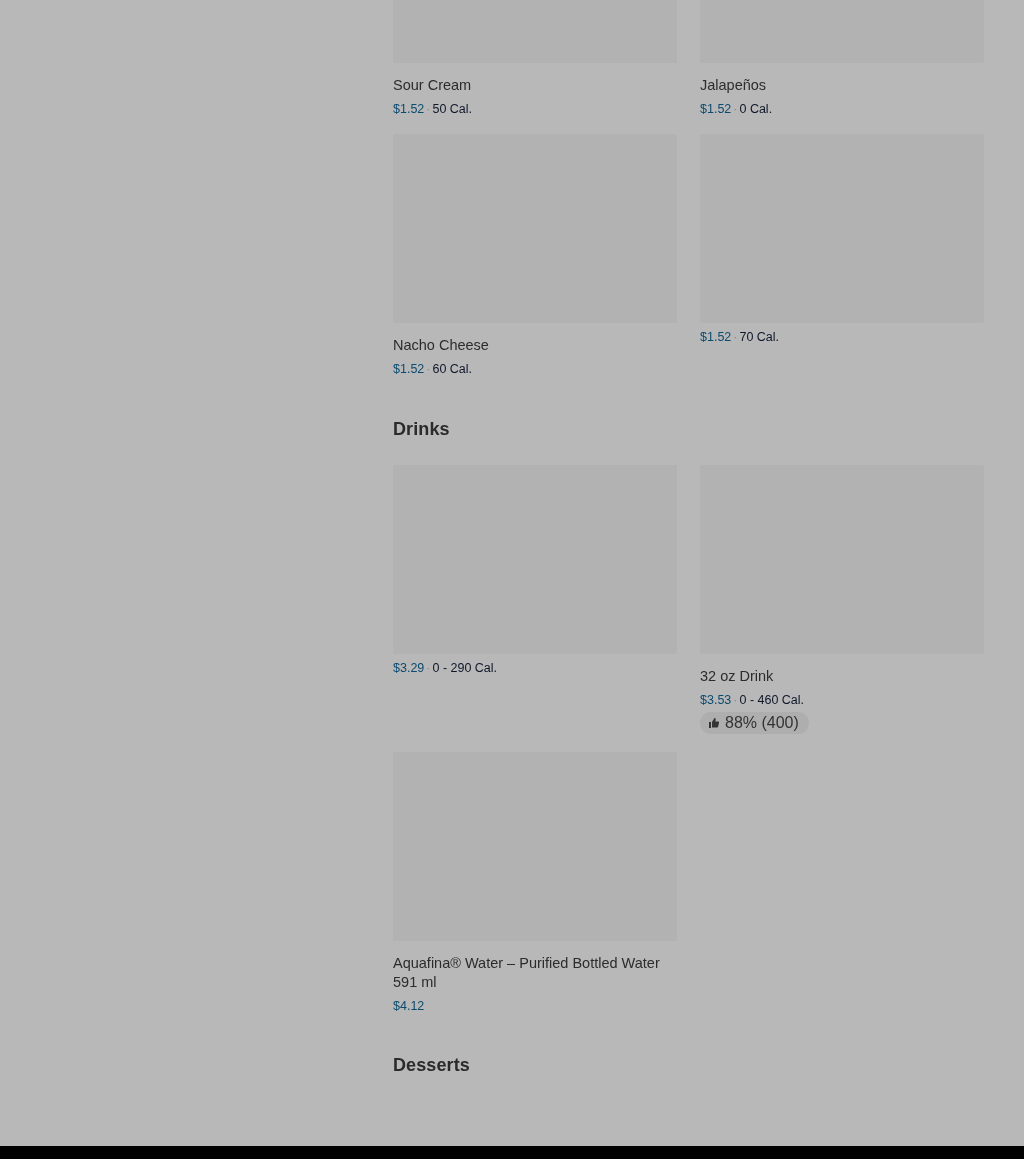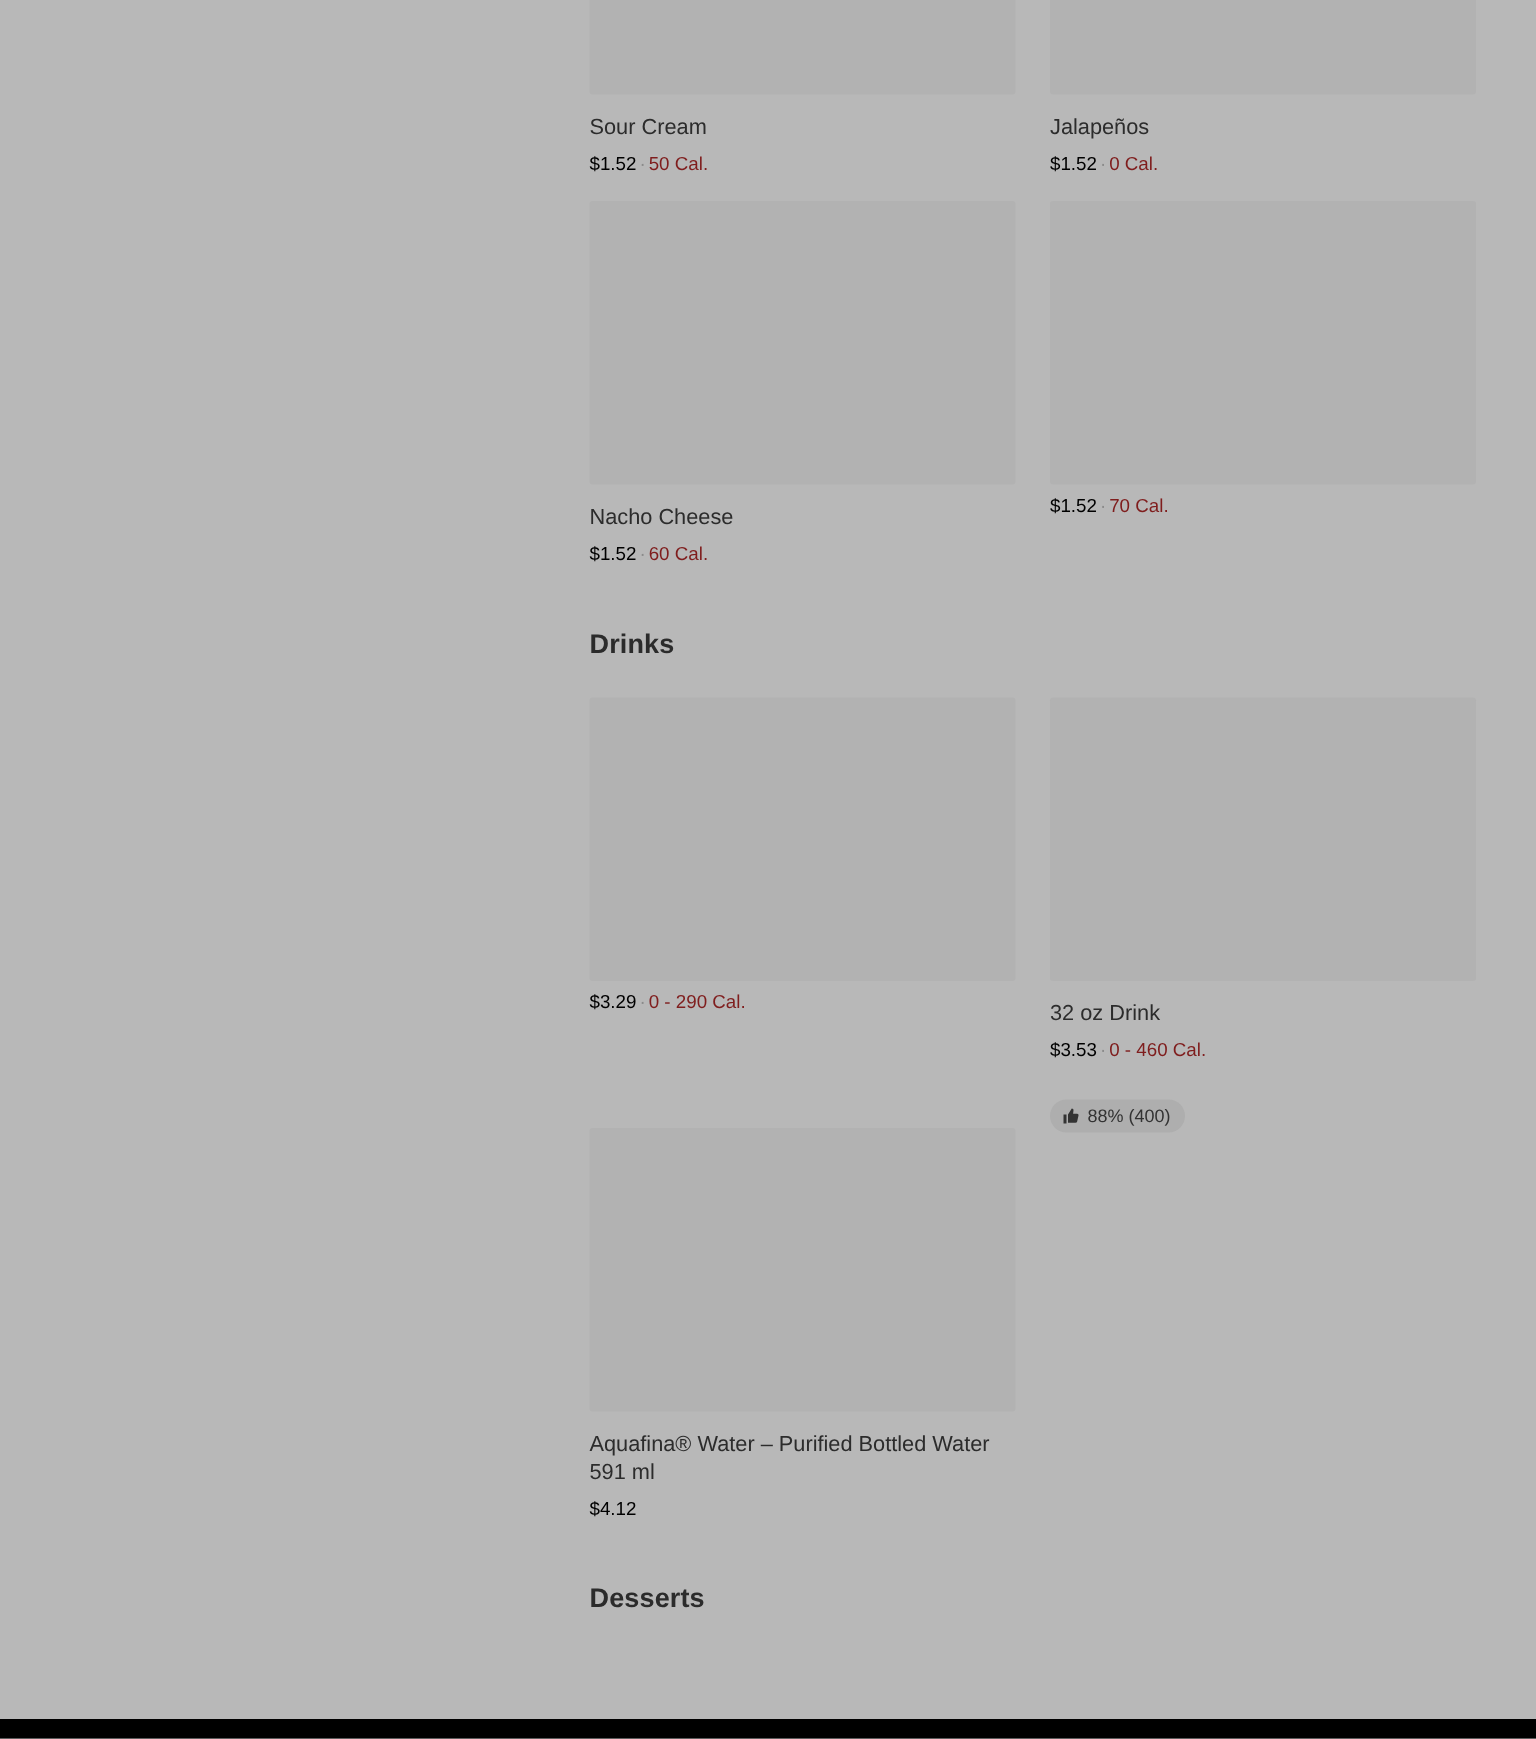--- a/index.html
+++ b/index.html
@@ -80,41 +80,41 @@
 
   .item-meta {
     font-size: 12.5px;
     line-height: 16px;
     color: #6a6a6a;
     margin: 6px 0 0 0;
     white-space: nowrap;
   }
 
   .item-meta .price {
-    color: #000000;
+    color: #0c4a6e;
   }
 
   .item-meta .dot {
     padding: 0 2px;
     color: #8a8a8a;
   }
 
   .item-meta .cal {
-    color: #7f1d1d;
+    color: #0f172a;
   }
 
   .rating-badge {
     display: inline-flex;
     align-items: center;
     gap: 5px;
-    margin-top: 25px;
+    margin-top: 4px;
     background: #aeaeae;
     border-radius: 12px;
     padding: 4px 10px 4px 8px;
-    font-size: 12px;
+    font-size: 16px;
     color: #333333;
     line-height: 14px;
   }
 
   .rating-badge svg {
     display: block;
   }
 
   
   .abs { position: absolute; }

